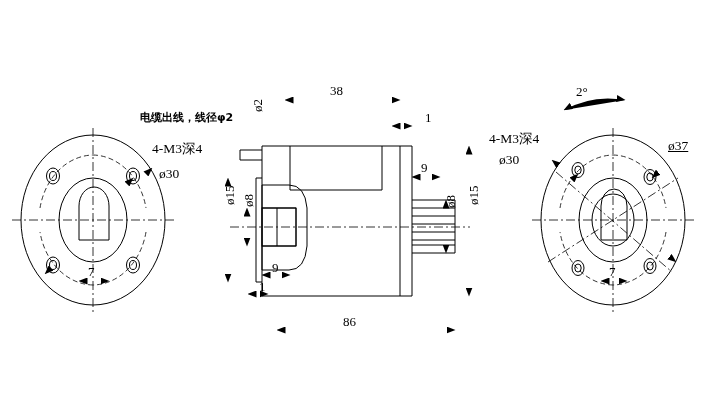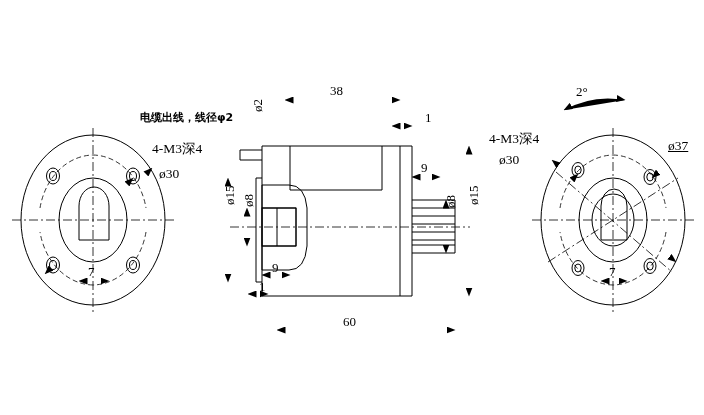--- a/index.html
+++ b/index.html
@@ -292,21 +292,21 @@
   <div style="position:absolute;left:241px;top:207px;transform:rotate(-90deg);transform-origin:left top;" class="dimtxt">ø8</div>
 
   <div style="position:absolute;left:443px;top:208px;transform:rotate(-90deg);transform-origin:left top;" class="dimtxt">ø8</div>
 
   <div style="position:absolute;left:466px;top:205px;transform:rotate(-90deg);transform-origin:left top;" class="dimtxt">ø15</div>
 
   <div style="position:absolute;left:272px;top:260px;" class="dimtxt">9</div>
 
   <div style="position:absolute;left:259px;top:279px;" class="dimtxt">1</div>
 
-  <div style="position:absolute;left:343px;top:314px;" class="dimtxt">60</div>
+  <div style="position:absolute;left:343px;top:314px;" class="dimtxt">86</div>
 
   <div style="position:absolute;left:576px;top:84px;" class="dimtxt">2°</div>
 
   <div style="position:absolute;left:489px;top:130px;" class="leadtxt">4-M3深4</div>
 
   <div style="position:absolute;left:499px;top:152px;" class="leadtxt">ø30</div>
 
   <div style="position:absolute;left:668px;top:138px;text-decoration:underline;" class="leadtxt">ø37</div>
 
   <div style="position:absolute;left:609px;top:264px;" class="dimtxt">7</div>

